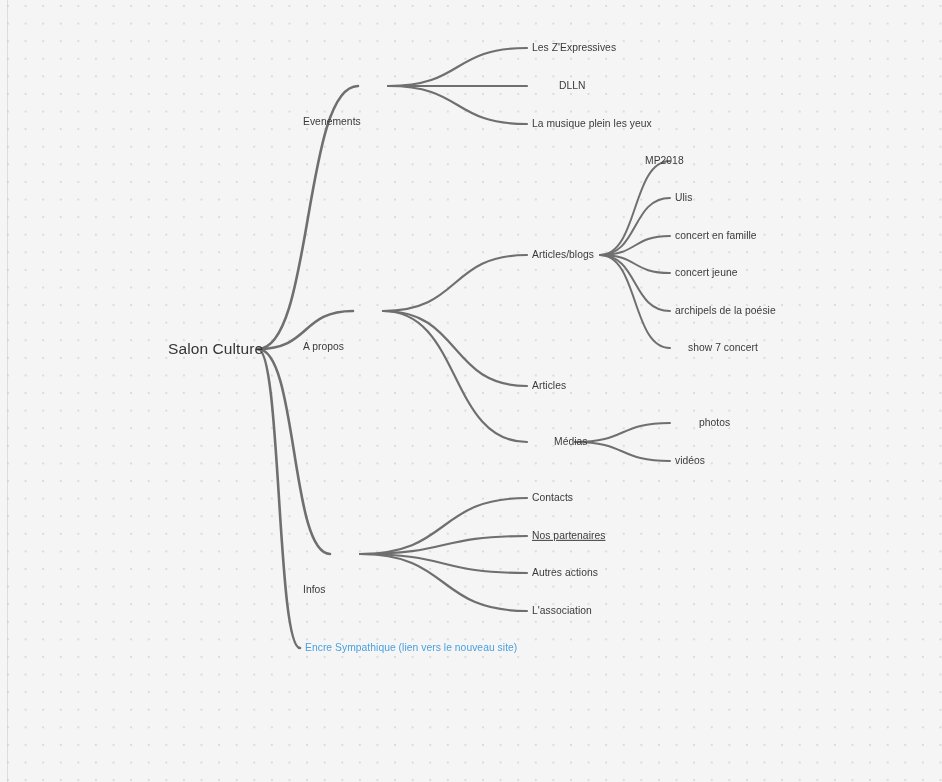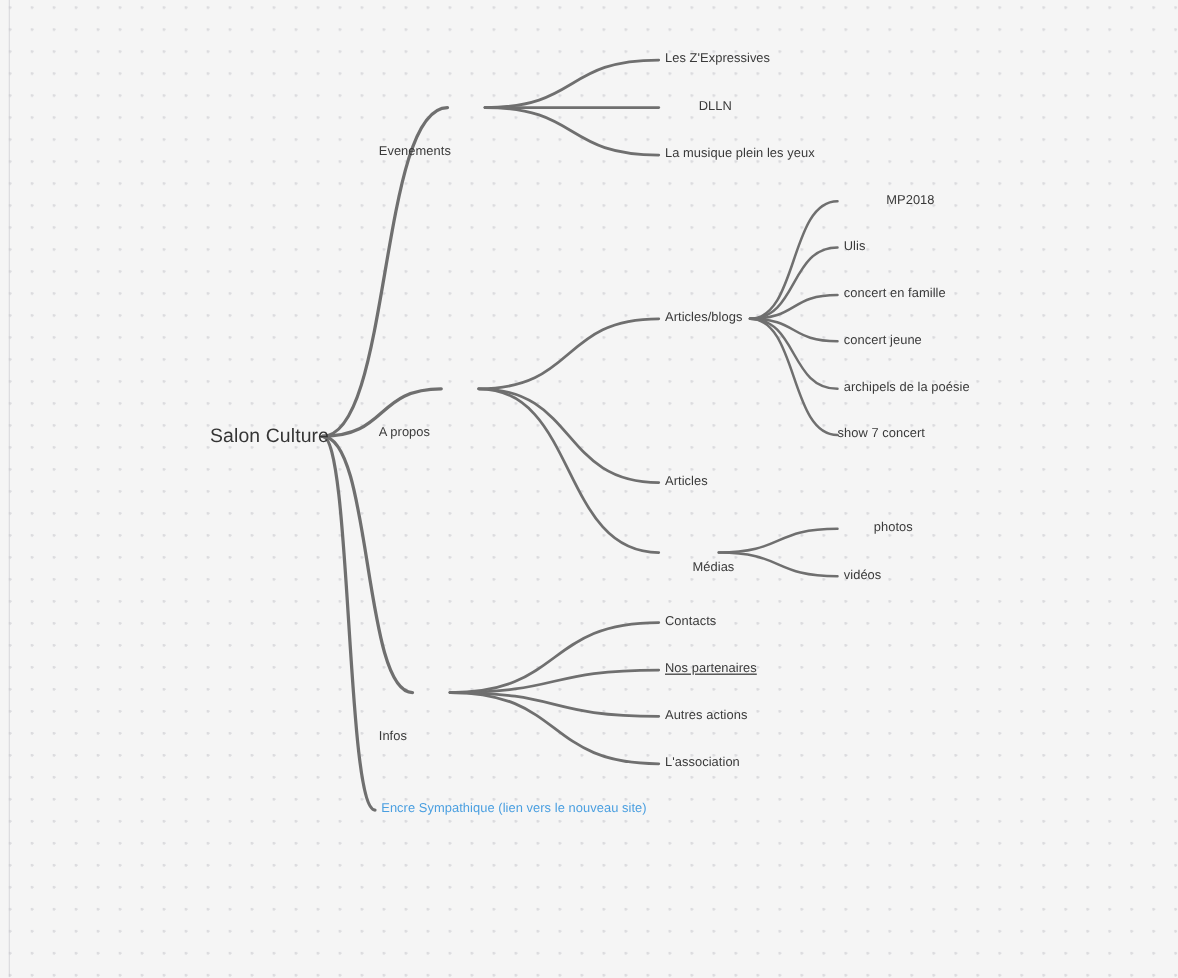--- a/index.html
+++ b/index.html
@@ -101,28 +101,28 @@
       <path d="M 258 349 C 281.1 349, 276.9 648, 300 648" fill="none" stroke="#6f6f6f" stroke-width="2.6" stroke-linecap="round"></path>
     </svg>
   <div id="node-layer">
       <div class="node node-root" style="left: 168px; top: 349px;">Salon Culture</div>
       <div class="node node-l1" style="left: 303px; top: 86px;">Evenements</div>
       <div class="node node-l2" style="left: 532px; top: 48px;">Les Z'Expressives</div>
       <div class="node node-l2" style="left: 532px; top: 86px; margin-left: 27px;">DLLN</div>
       <div class="node node-l2" style="left: 532px; top: 124px;">La musique plein les yeux</div>
       <div class="node node-l1" style="left: 303px; top: 311px;">A propos</div>
       <div class="node node-l2" style="left: 532px; top: 255px;">Articles/blogs</div>
-      <div class="node node-l3" style="left: 709px; top: 161px;">MP2018</div>
+      <div class="node node-l3" style="left: 645px; top: 161px;">MP2018</div>
       <div class="node node-l3" style="left: 675px; top: 198px;">Ulis</div>
       <div class="node node-l3" style="left: 675px; top: 236px;">concert en famille</div>
       <div class="node node-l3" style="left: 675px; top: 273px;">concert jeune</div>
       <div class="node node-l3" style="left: 675px; top: 311px;">archipels de la poésie</div>
-      <div class="node node-l3" style="left: 670px; top: 348px; text-align: right;">show 7 concert</div>
+      <div class="node node-l3" style="left: 688px; top: 348px; text-align: right;">show 7 concert</div>
       <div class="node node-l2" style="left: 532px; top: 386px;">Articles</div>
-      <div class="node node-l2" style="left: 532px; top: 455px; padding-left: 22px;">Médias</div>
+      <div class="node node-l2" style="left: 532px; top: 442px; padding-left: 22px;">Médias</div>
       <div class="node node-l3" style="left: 675px; top: 423px; padding-left: 24px;">photos</div>
       <div class="node node-l3" style="left: 675px; top: 461px;">vidéos</div>
       <div class="node node-l1" style="left: 303px; top: 554px;">Infos</div>
       <div class="node node-l2" style="left: 532px; top: 498px;">Contacts</div>
       <div class="node node-l2" style="left: 532px; top: 536px; text-decoration: underline;">Nos partenaires</div>
       <div class="node node-l2" style="left: 532px; top: 573px;">Autres actions</div>
       <div class="node node-l2" style="left: 532px; top: 611px;">L'association</div>
       <div class="node node-link" style="left: 305px; top: 648px;">Encre Sympathique (lien vers le nouveau site)</div>
     </div>
 </div>

